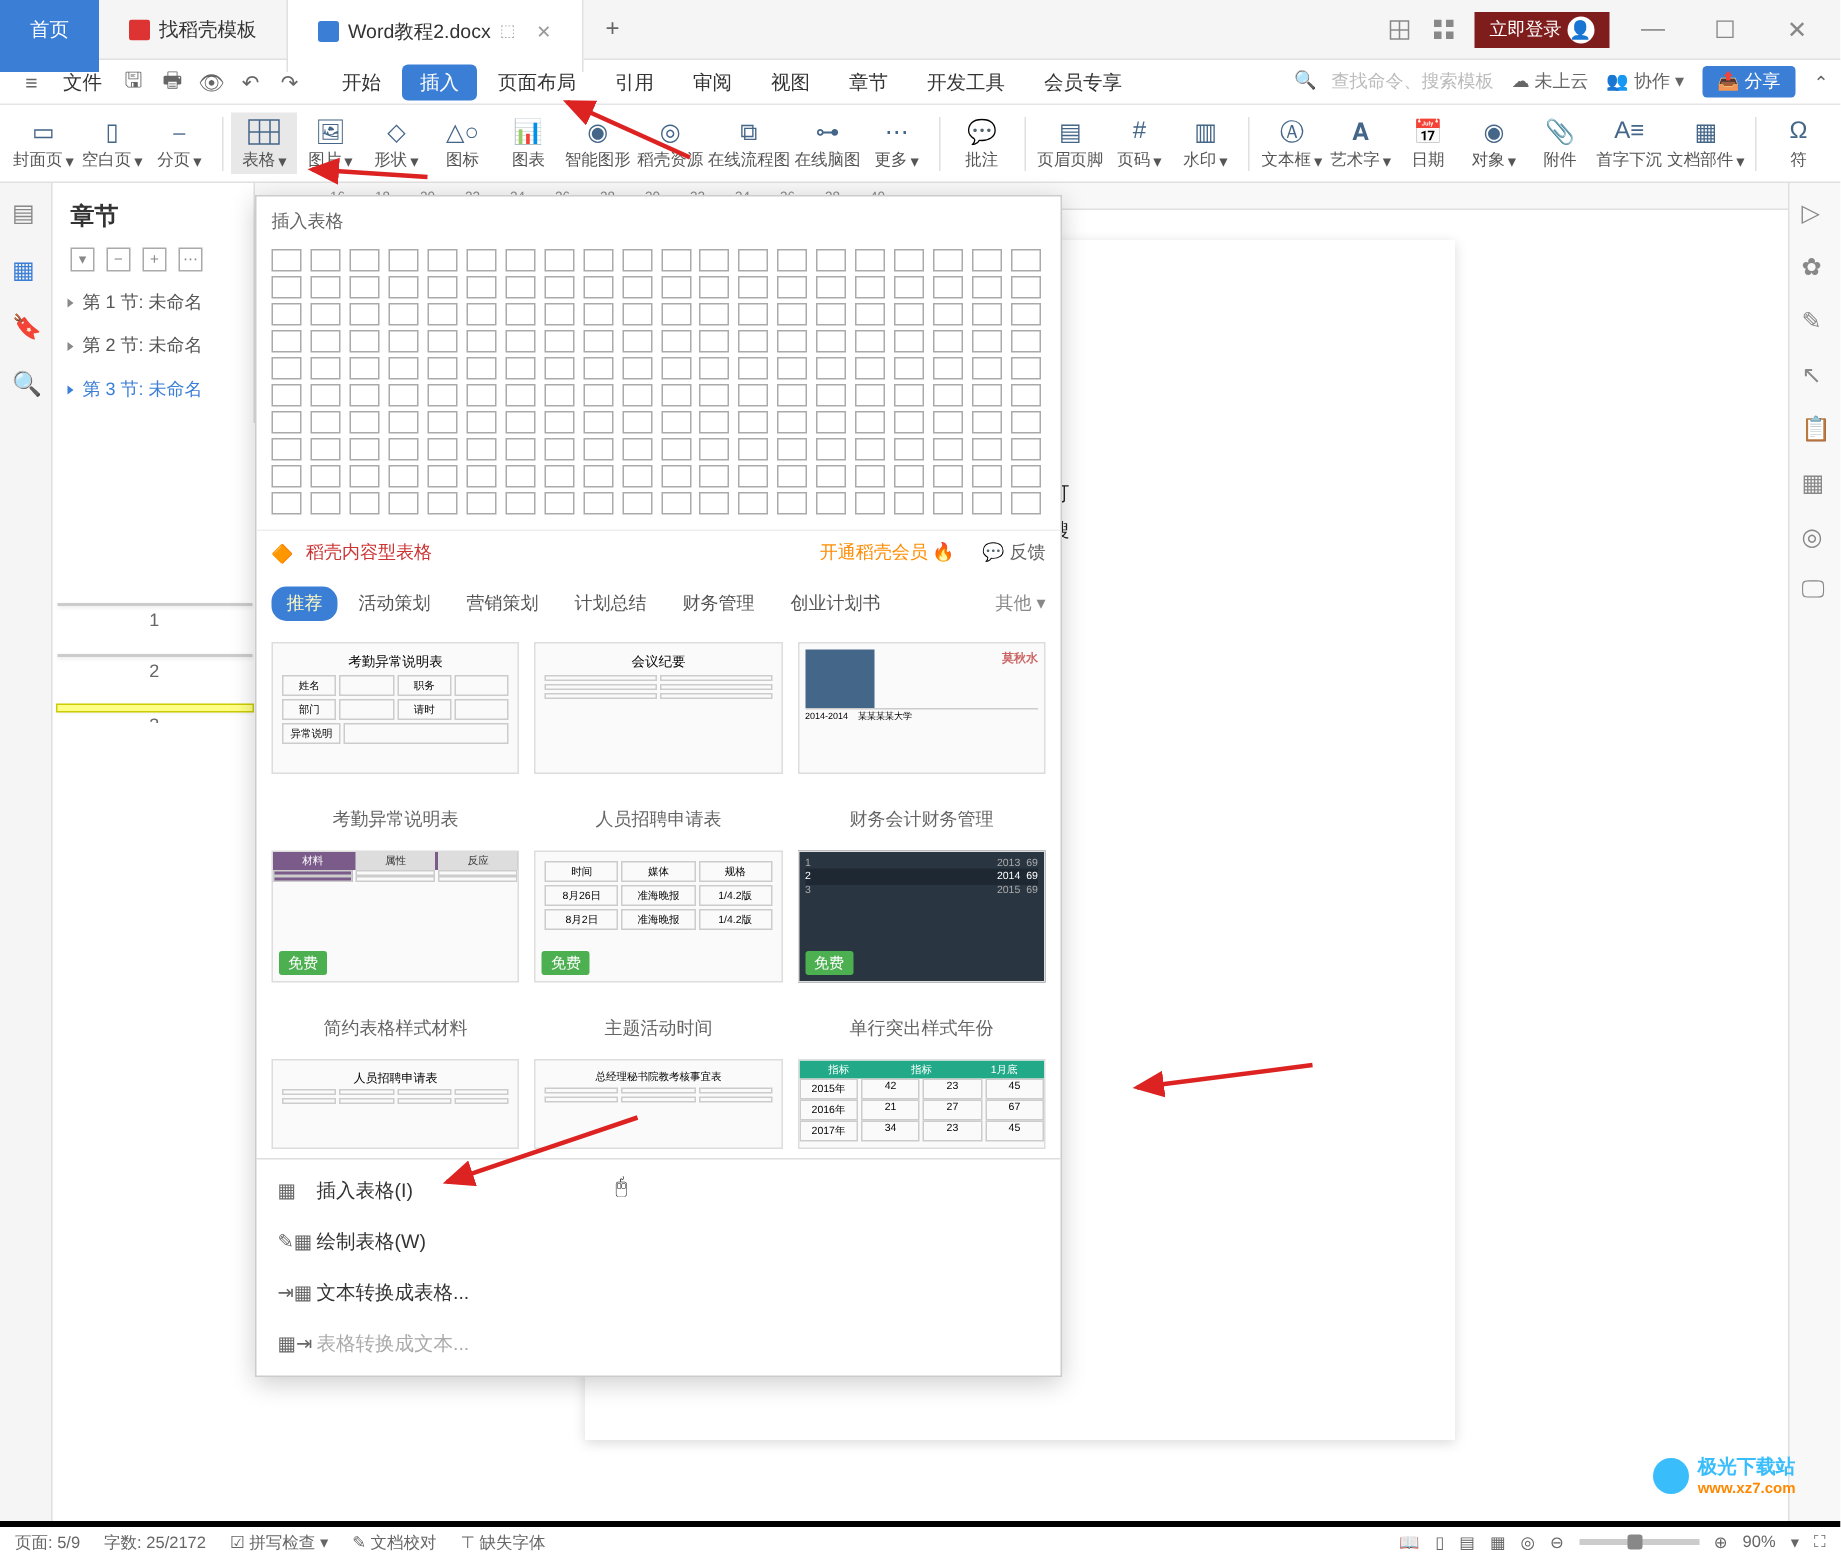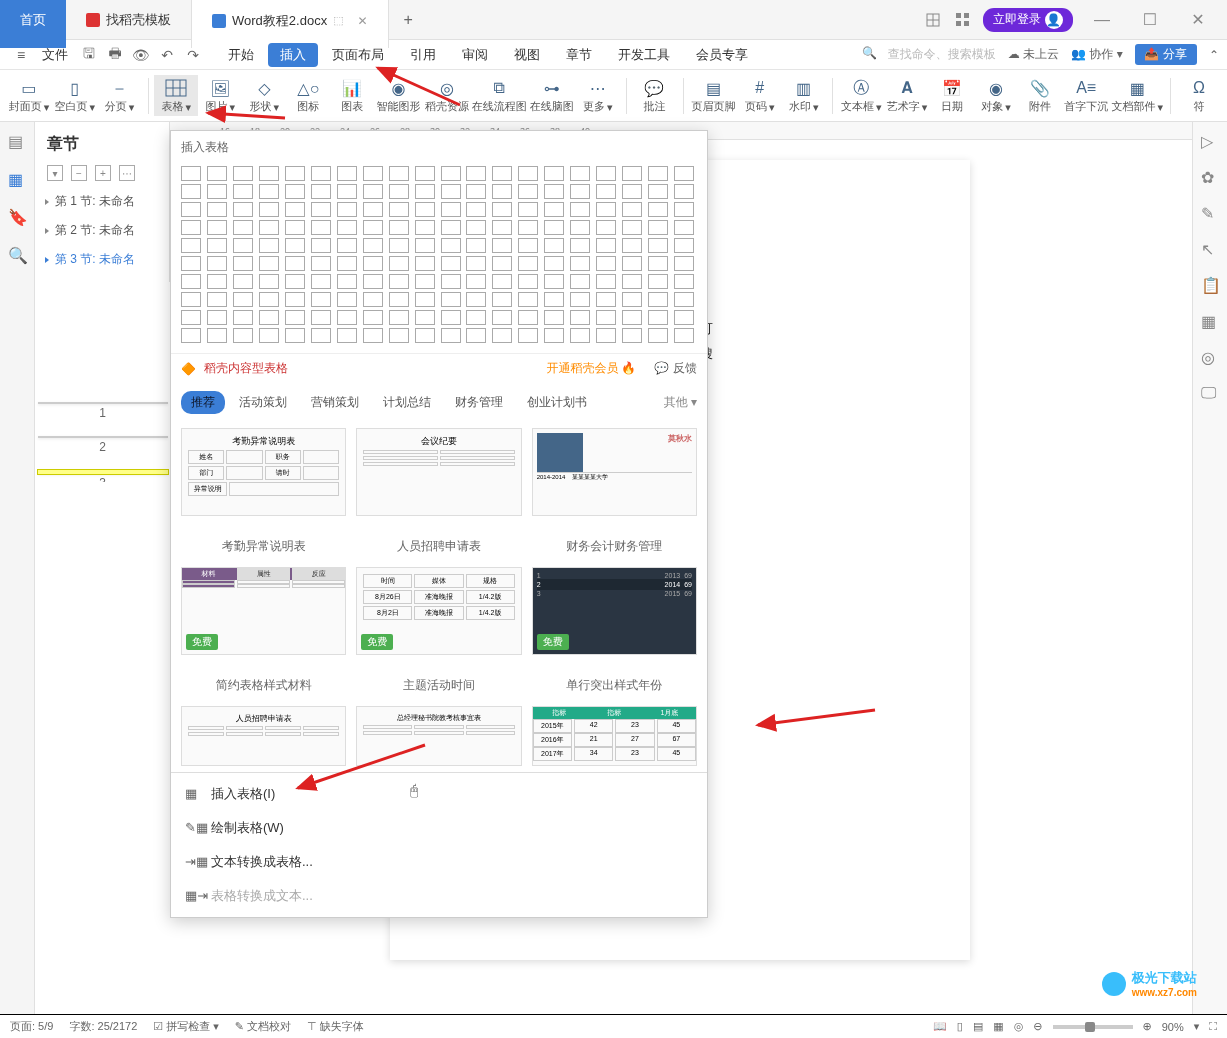--- a/index.html
+++ b/index.html
@@ -5,21 +5,21 @@
 *{margin:0;padding:0;box-sizing:border-box;font-family:"Microsoft YaHei",sans-serif}
 body{background:#fff;width:1227px;height:1038px;overflow:hidden;position:relative}
 .titlebar{height:40px;background:#f5f5f5;display:flex;align-items:center;border-bottom:1px solid #e0e0e0}
 .tab{height:56px;padding:0 20px;display:flex;align-items:center;font-size:13px;color:#333;border-right:1px solid #e0e0e0;gap:6px}
 .tab.home{background:#3b7ed6;color:#fff;border:none}
 .tab.active{background:#fff;border-top:2px solid #3b7ed6}
 .tab-close{color:#999;font-size:12px;margin-left:8px}
 .tab-add{padding:0 15px;color:#666;font-size:16px}
 .titlebar-right{margin-left:auto;display:flex;align-items:center;gap:10px;padding-right:10px}
 .tr-btn{width:20px;height:20px;color:#666;display:flex;align-items:center;justify-content:center;cursor:pointer}
-.login-btn{background:#6d28d9;color:#fff;padding:3px 10px;border-radius:11px;font-size:12px;display:flex;align-items:center;gap:4px}
+.login-btn{background:#7f1d1d;color:#fff;padding:3px 10px;border-radius:0;font-size:12px;display:flex;align-items:center;gap:4px}
 .avatar-circle{width:18px;height:18px;border-radius:50%;background:#fff;display:flex;align-items:center;justify-content:center}
 .wc{width:38px;height:24px;display:flex;align-items:center;justify-content:center;color:#888}
 .menubar{height:30px;display:flex;align-items:center;padding:0 8px;gap:0;border-bottom:1px solid #e5e5e5}
 .menu-icon{width:26px;height:24px;display:flex;align-items:center;justify-content:center;color:#666;font-size:14px}
 .mb-file{font-size:13px;color:#333;padding:0 8px}
 .mb-tabs{display:flex;margin-left:10px;gap:2px}
 .mb-tab{padding:3px 12px;font-size:13px;color:#333;cursor:pointer}
 .mb-tab.active{background:#3b7ed6;color:#fff;border-radius:4px}
 .mb-right{margin-left:auto;display:flex;align-items:center;gap:12px;font-size:12px;color:#666}
 .mb-search{font-size:12px;color:#bbb;display:flex;gap:10px}
@@ -61,32 +61,32 @@
 .dropdown{position:absolute;left:170px;top:130px;width:538px;background:#fff;border:1px solid #ccc;box-shadow:0 4px 16px rgba(0,0,0,0.2);z-index:100}
 .dd-title{padding:8px 10px;font-size:12px;color:#666}
 .dd-grid{padding:2px 10px 10px;display:grid;grid-template-columns:repeat(20,1fr);gap:3px}
 .dd-cell{width:20px;height:15px;border:1px solid #aaa;background:#fff}
 .dd-bar{display:flex;align-items:center;padding:6px 10px;border-top:1px solid #eee;font-size:12px;gap:8px}
 .dd-bar .dk{color:#c33}
 .dd-bar .lnk{color:#ff8c00;margin-left:auto}
 .dd-bar .fb{color:#666;margin-left:10px}
 .dd-cats{display:flex;gap:4px;padding:8px 10px;font-size:12px;align-items:center}
 .dd-cat{padding:3px 10px;color:#555;cursor:pointer}
-.dd-cat.act{background:#3b7ed6;color:#0f172a;border-radius:10px}
+.dd-cat.act{background:#3b7ed6;color:#fef9c3;border-radius:10px}
 .dd-cat-more{margin-left:auto;color:#888}
 .dd-templates{display:flex;padding:6px 10px;gap:10px}
 .dd-tmpl{flex:1;display:flex;flex-direction:column;align-items:center;gap:22px}
 .dd-tmpl-img{width:100%;height:88px;border:1px solid #ddd;background:#fafafa;position:relative;overflow:hidden;font-size:8px}
 .dd-tmpl-name{font-size:12px;color:#666}
 .dd-free{position:absolute;bottom:4px;left:4px;background:#4caf50;color:#fff;font-size:10px;padding:1px 6px;border-radius:2px}
 .dd-menu{border-top:1px solid #ddd;padding:4px 0}
 .dd-mi{padding:8px 14px;font-size:13px;color:#333;display:flex;align-items:center;gap:10px;cursor:pointer}
 .dd-mi.disabled{color:#aaa}
 .dd-mi-icon{width:16px;height:16px;color:#666}
-.statusbar{position:absolute;bottom:0;left:0;right:0;height:24px;border-top:1px solid #000000;display:flex;align-items:center;padding:0 10px;font-size:11px;color:#666;background:#fff;gap:16px}
+.statusbar{position:absolute;bottom:0;left:0;right:0;height:24px;border-top:4px solid #000000;display:flex;align-items:center;padding:0 10px;font-size:11px;color:#666;background:#fff;gap:16px}
 .sb-right{margin-left:auto;display:flex;align-items:center;gap:10px}
 .arrow-red{position:absolute;z-index:200}
 .watermark{position:absolute;bottom:40px;right:30px;display:flex;align-items:center;gap:6px;font-size:13px;color:#39befb;font-weight:600;z-index:50}
 .wm-logo{width:24px;height:24px;background:#39befb;border-radius:50%;position:relative}
 .vruler{position:absolute;left:225px;top:837px;width:18px;background:#f8f8f8;font-size:9px;color:#888;display:flex;flex-direction:column;align-items:center;gap:24px;z-index:50}
 svg{display:block}
 .tmpl-table{width:100%;height:100%;display:flex;flex-direction:column;padding:6px;gap:2px}
 .tr{display:flex;gap:2px;font-size:7px}
 .tc{flex:1;border:0.5px solid #ccc;text-align:center;padding:1px}
 </style>

